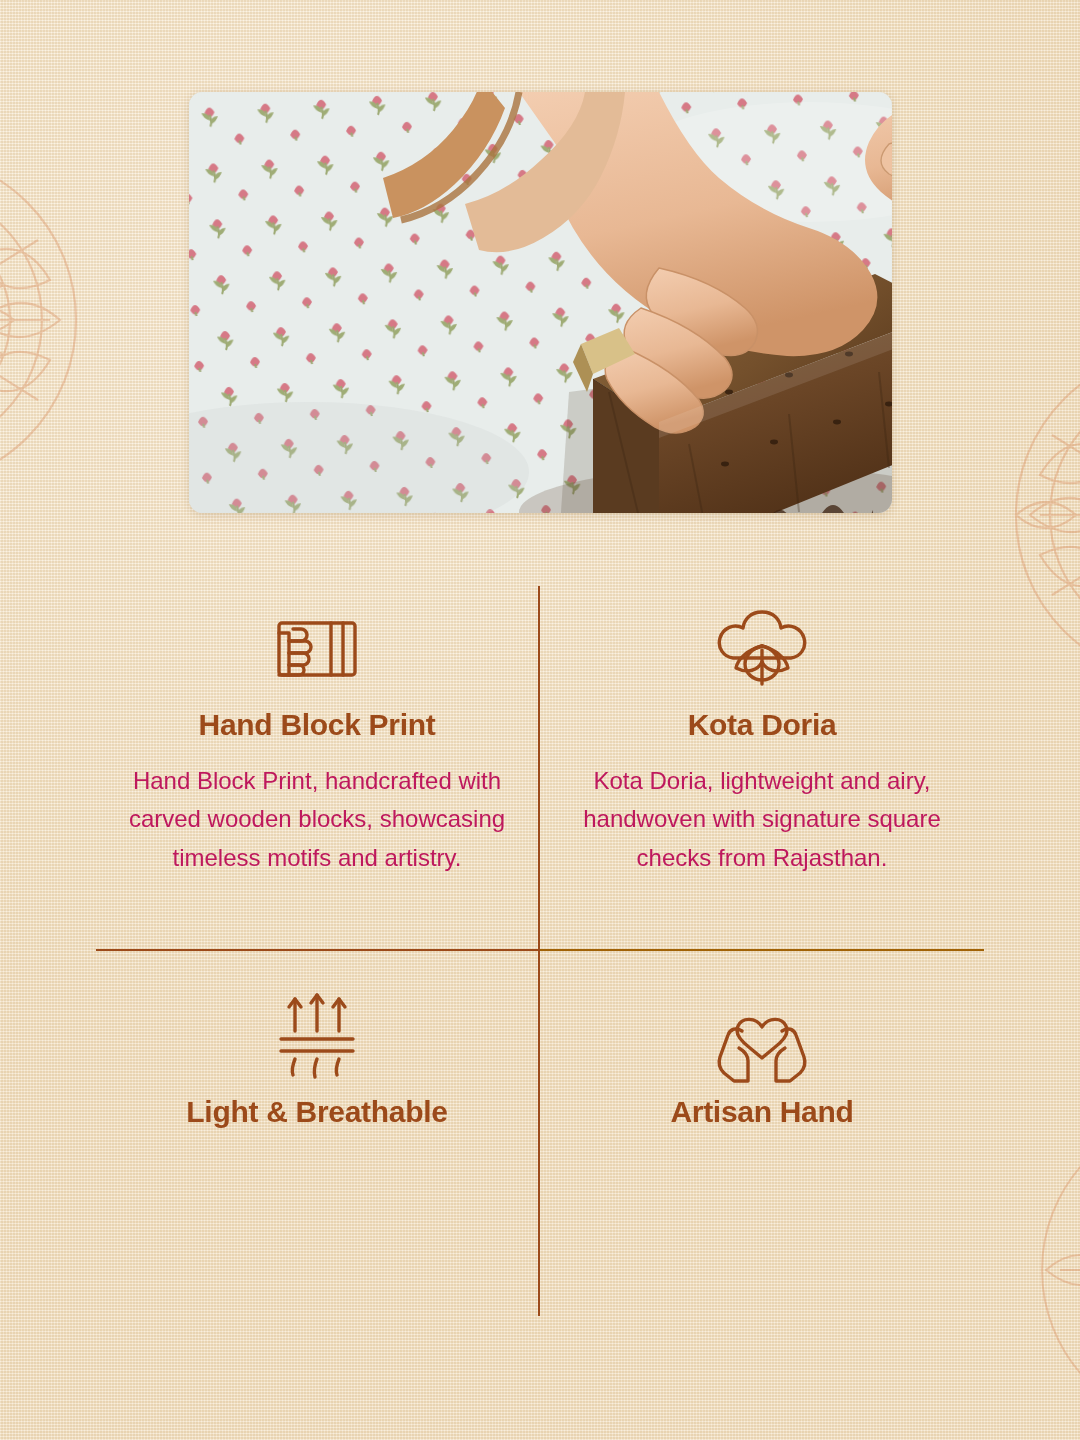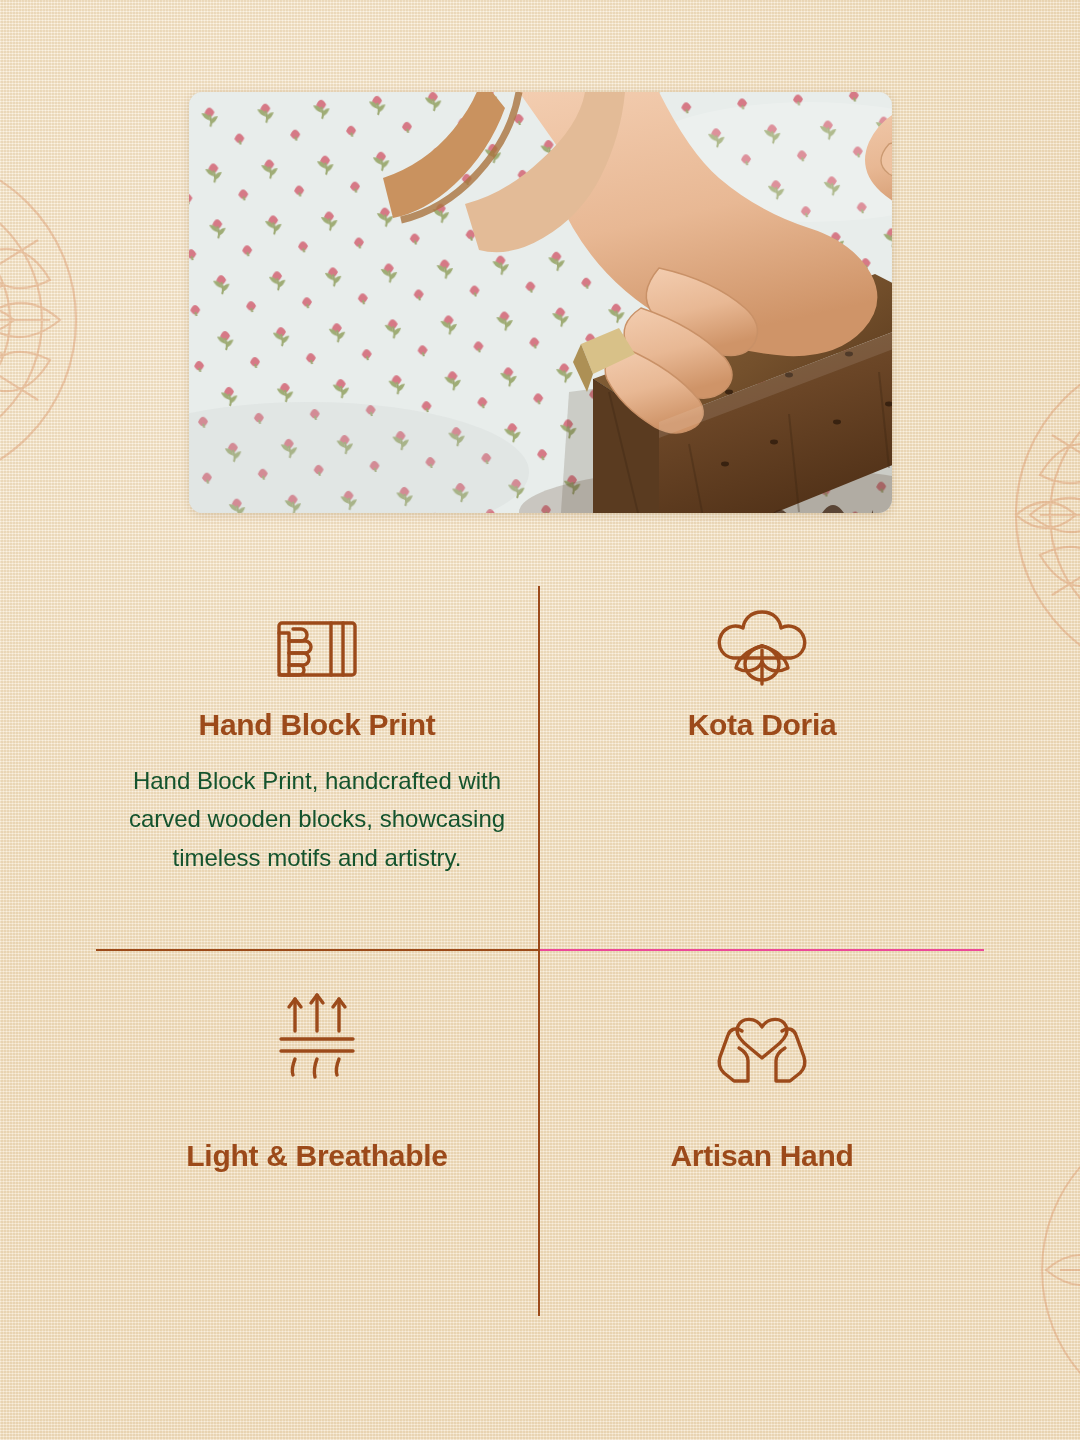--- a/index.html
+++ b/index.html
@@ -82,42 +82,42 @@
   .cell {
     display: flex;
     flex-direction: column;
     align-items: center;
     justify-content: flex-start;
     padding: 14px 24px 8px 24px;
     box-sizing: border-box;
     text-align: center;
   }
   .cell.tl { border-right: 2px solid #9c4a1a; border-bottom: 2px solid #9c4a1a; }
-  .cell.tr { border-bottom: 2px solid #ec4899; }
+  .cell.tr { border-bottom: 2px solid #a16207; }
   .cell.bl { border-right: 2px solid #9c4a1a; }
 
   .cell.tl, .cell.tr { padding-bottom: 26px; }
-  .cell.bl, .cell.br { padding-top: 36px; gap: 44px; }
+  .cell.bl, .cell.br { padding-top: 36px; }
 
   .feature-icon {
     height: 96px;
     display: flex;
     align-items: center;
     justify-content: center;
     margin-bottom: 12px;
   }
   .feature-title {
     color: #9c4a1a;
     font-size: 30px;
     font-weight: bold;
     letter-spacing: -0.3px;
     margin-bottom: 20px;
   }
   .feature-desc {
-    color: #14532d;
+    color: #be185d;
     font-size: 24px;
     line-height: 1.6;
     max-width: 400px;
   }
 </style>
 </head>
 <body>
 
 <div class="bg-texture"></div>
 
@@ -299,20 +299,21 @@
       <div class="feature-icon">
         <svg width="104" height="92" viewBox="0 0 104 92" fill="none" stroke="#9c4a1a" stroke-width="3.4" stroke-linecap="round" stroke-linejoin="round">
           <path d="M52 10 c-12 0 -18 8 -19 16 c-9 -5 -20 0 -23 10 c-3 10 4 19 13 20 h58 c9 -1 16 -10 13 -20 c-3 -10 -14 -15 -23 -10 c-1 -8 -7 -16 -19 -16 Z"></path>
           <path d="M52 44 c-10 2 -17 10 -17 18 c0 9 8 16 17 16 c9 0 17 -7 17 -16 c0 -8 -7 -16 -17 -18 Z"></path>
           <path d="M52 44 c-14 4 -24 12 -26 22 c12 6 22 2 26 -6"></path>
           <path d="M52 44 c14 4 24 12 26 22 c-12 6 -22 2 -26 -6"></path>
           <line x1="52" y1="48" x2="52" y2="82"></line>
         </svg>
       </div>
       <div class="feature-title">Kota Doria</div>
+      <div class="feature-desc">Kota Doria, lightweight and airy, handwoven with signature square checks from Rajasthan.</div>
     </div>
 
     <div class="cell bl">
       <div class="feature-icon">
         <svg width="96" height="96" viewBox="0 0 96 96" fill="none" stroke="#9c4a1a" stroke-width="3.4" stroke-linecap="round" stroke-linejoin="round">
           <line x1="12" y1="52" x2="84" y2="52"></line>
           <line x1="12" y1="64" x2="84" y2="64"></line>
           <path d="M26 44 V12"></path>
             <path d="M20 20 l6 -8 l6 8"></path>
           <path d="M48 44 V8"></path>

